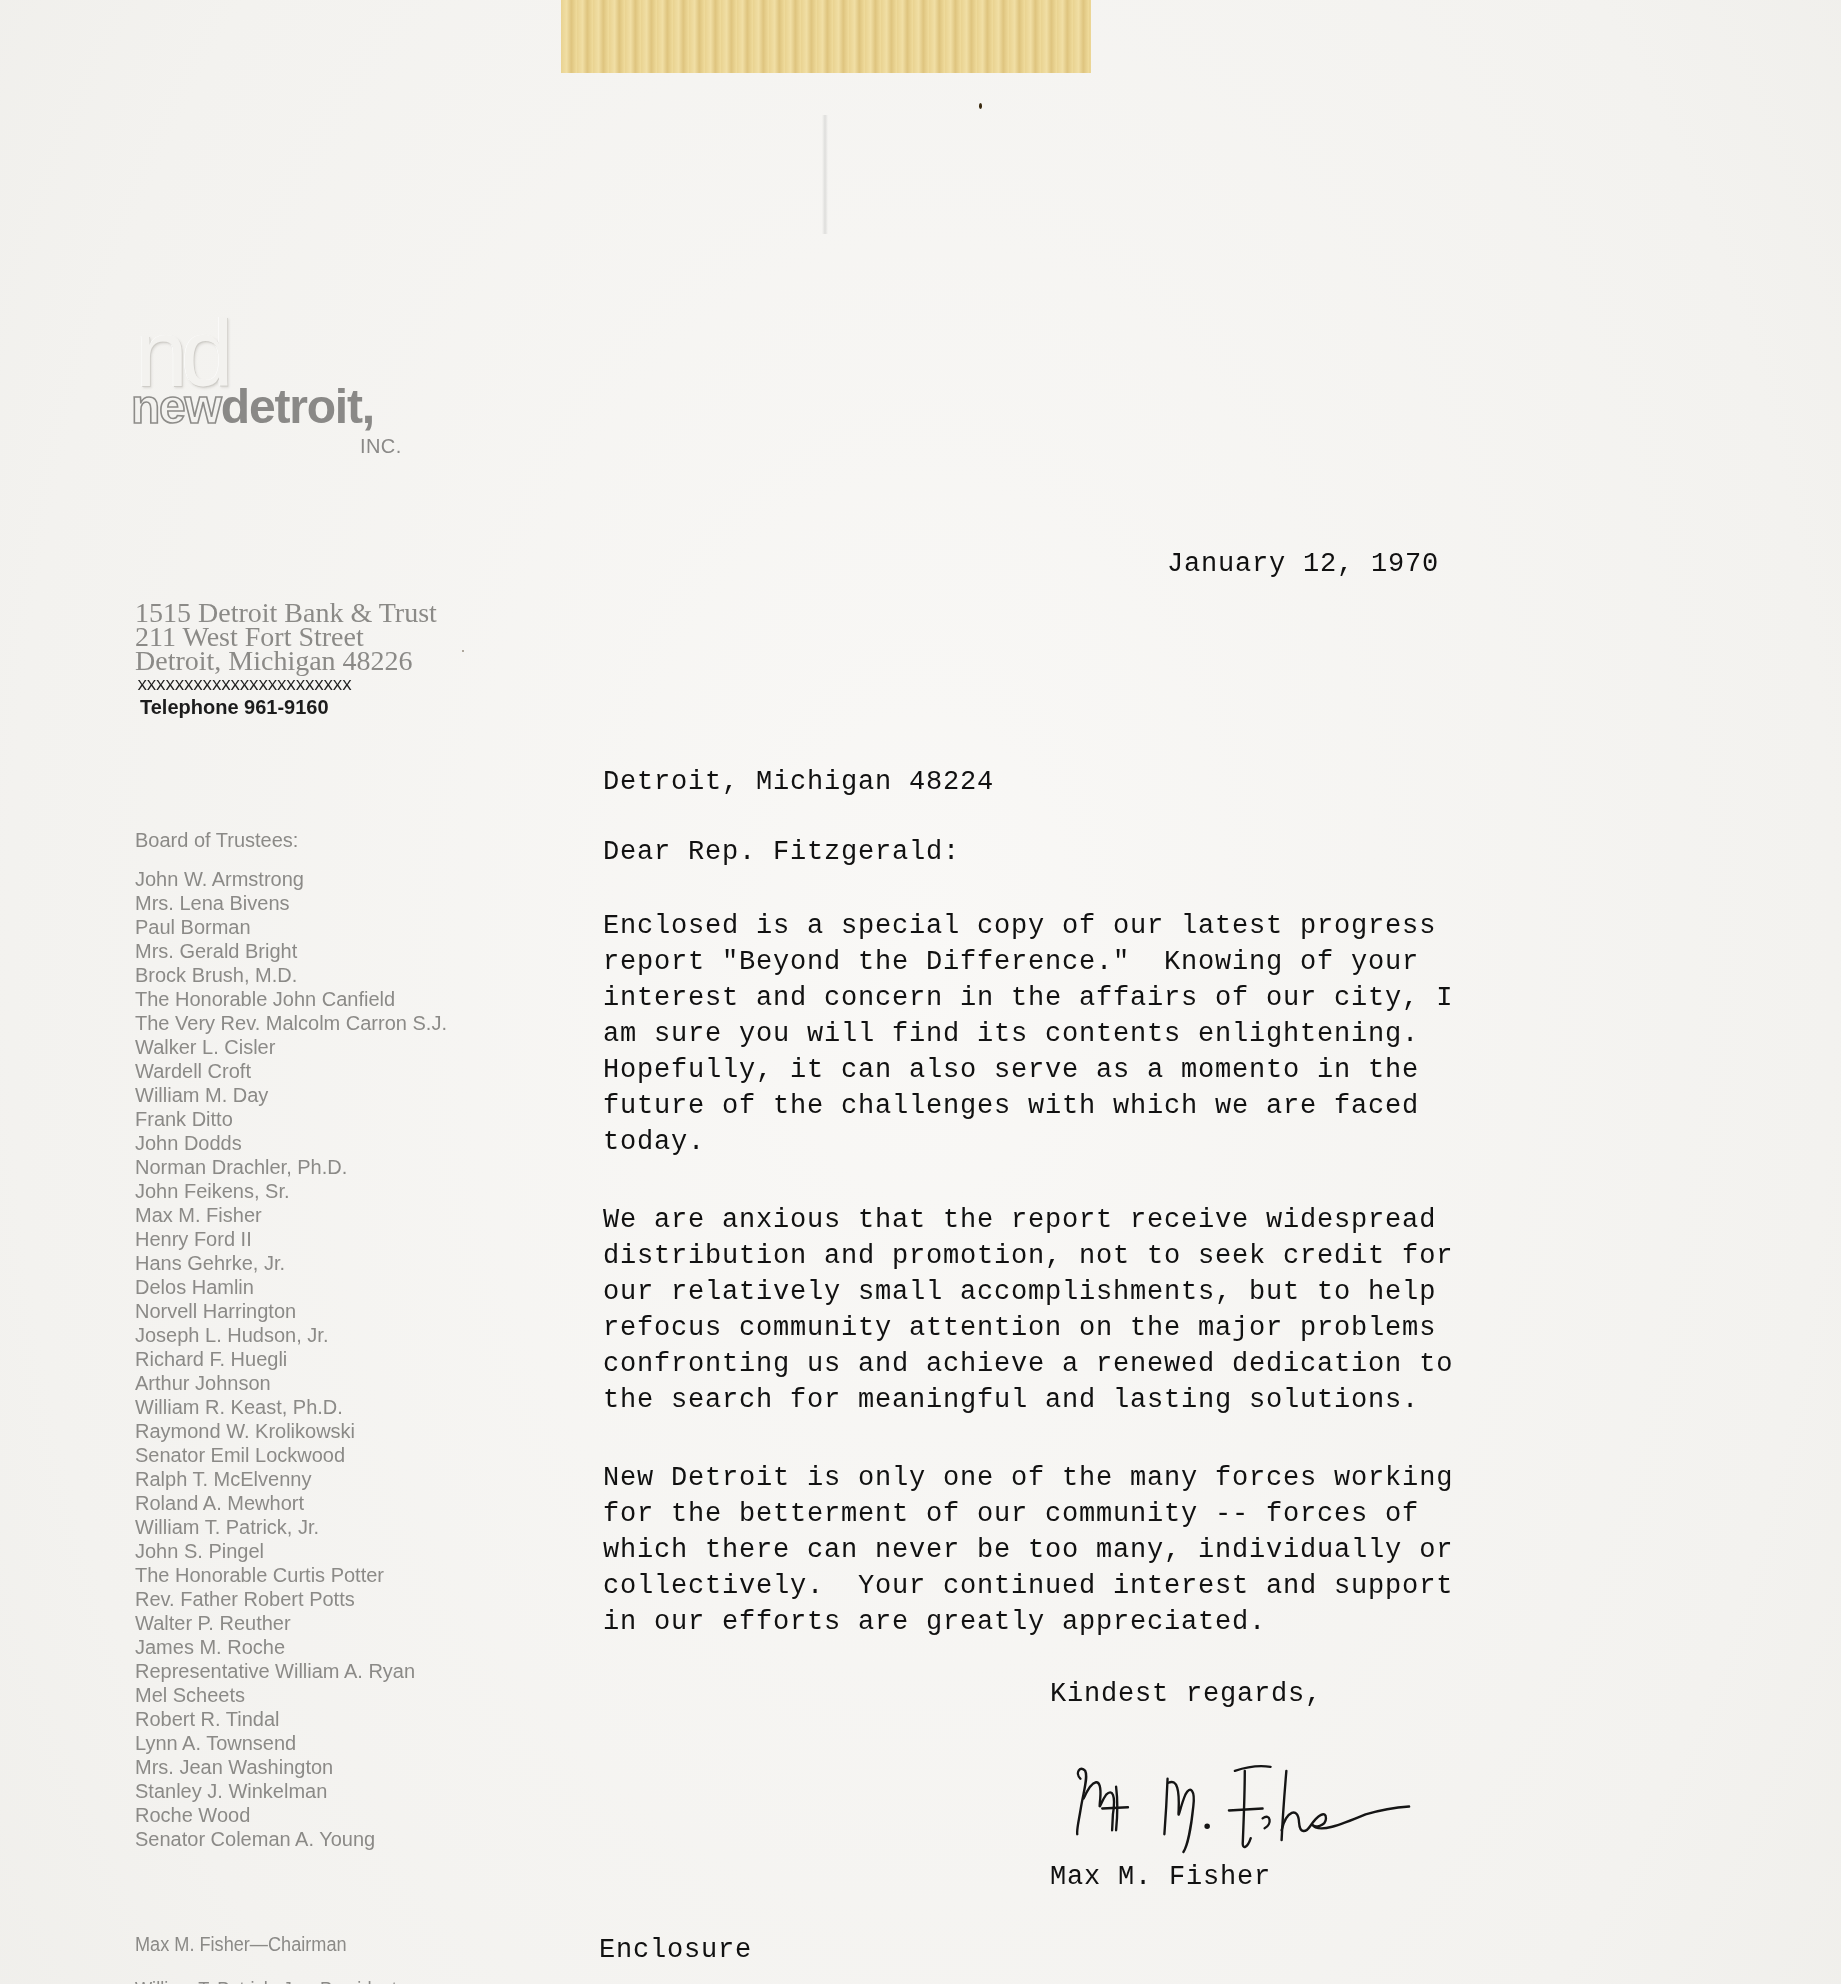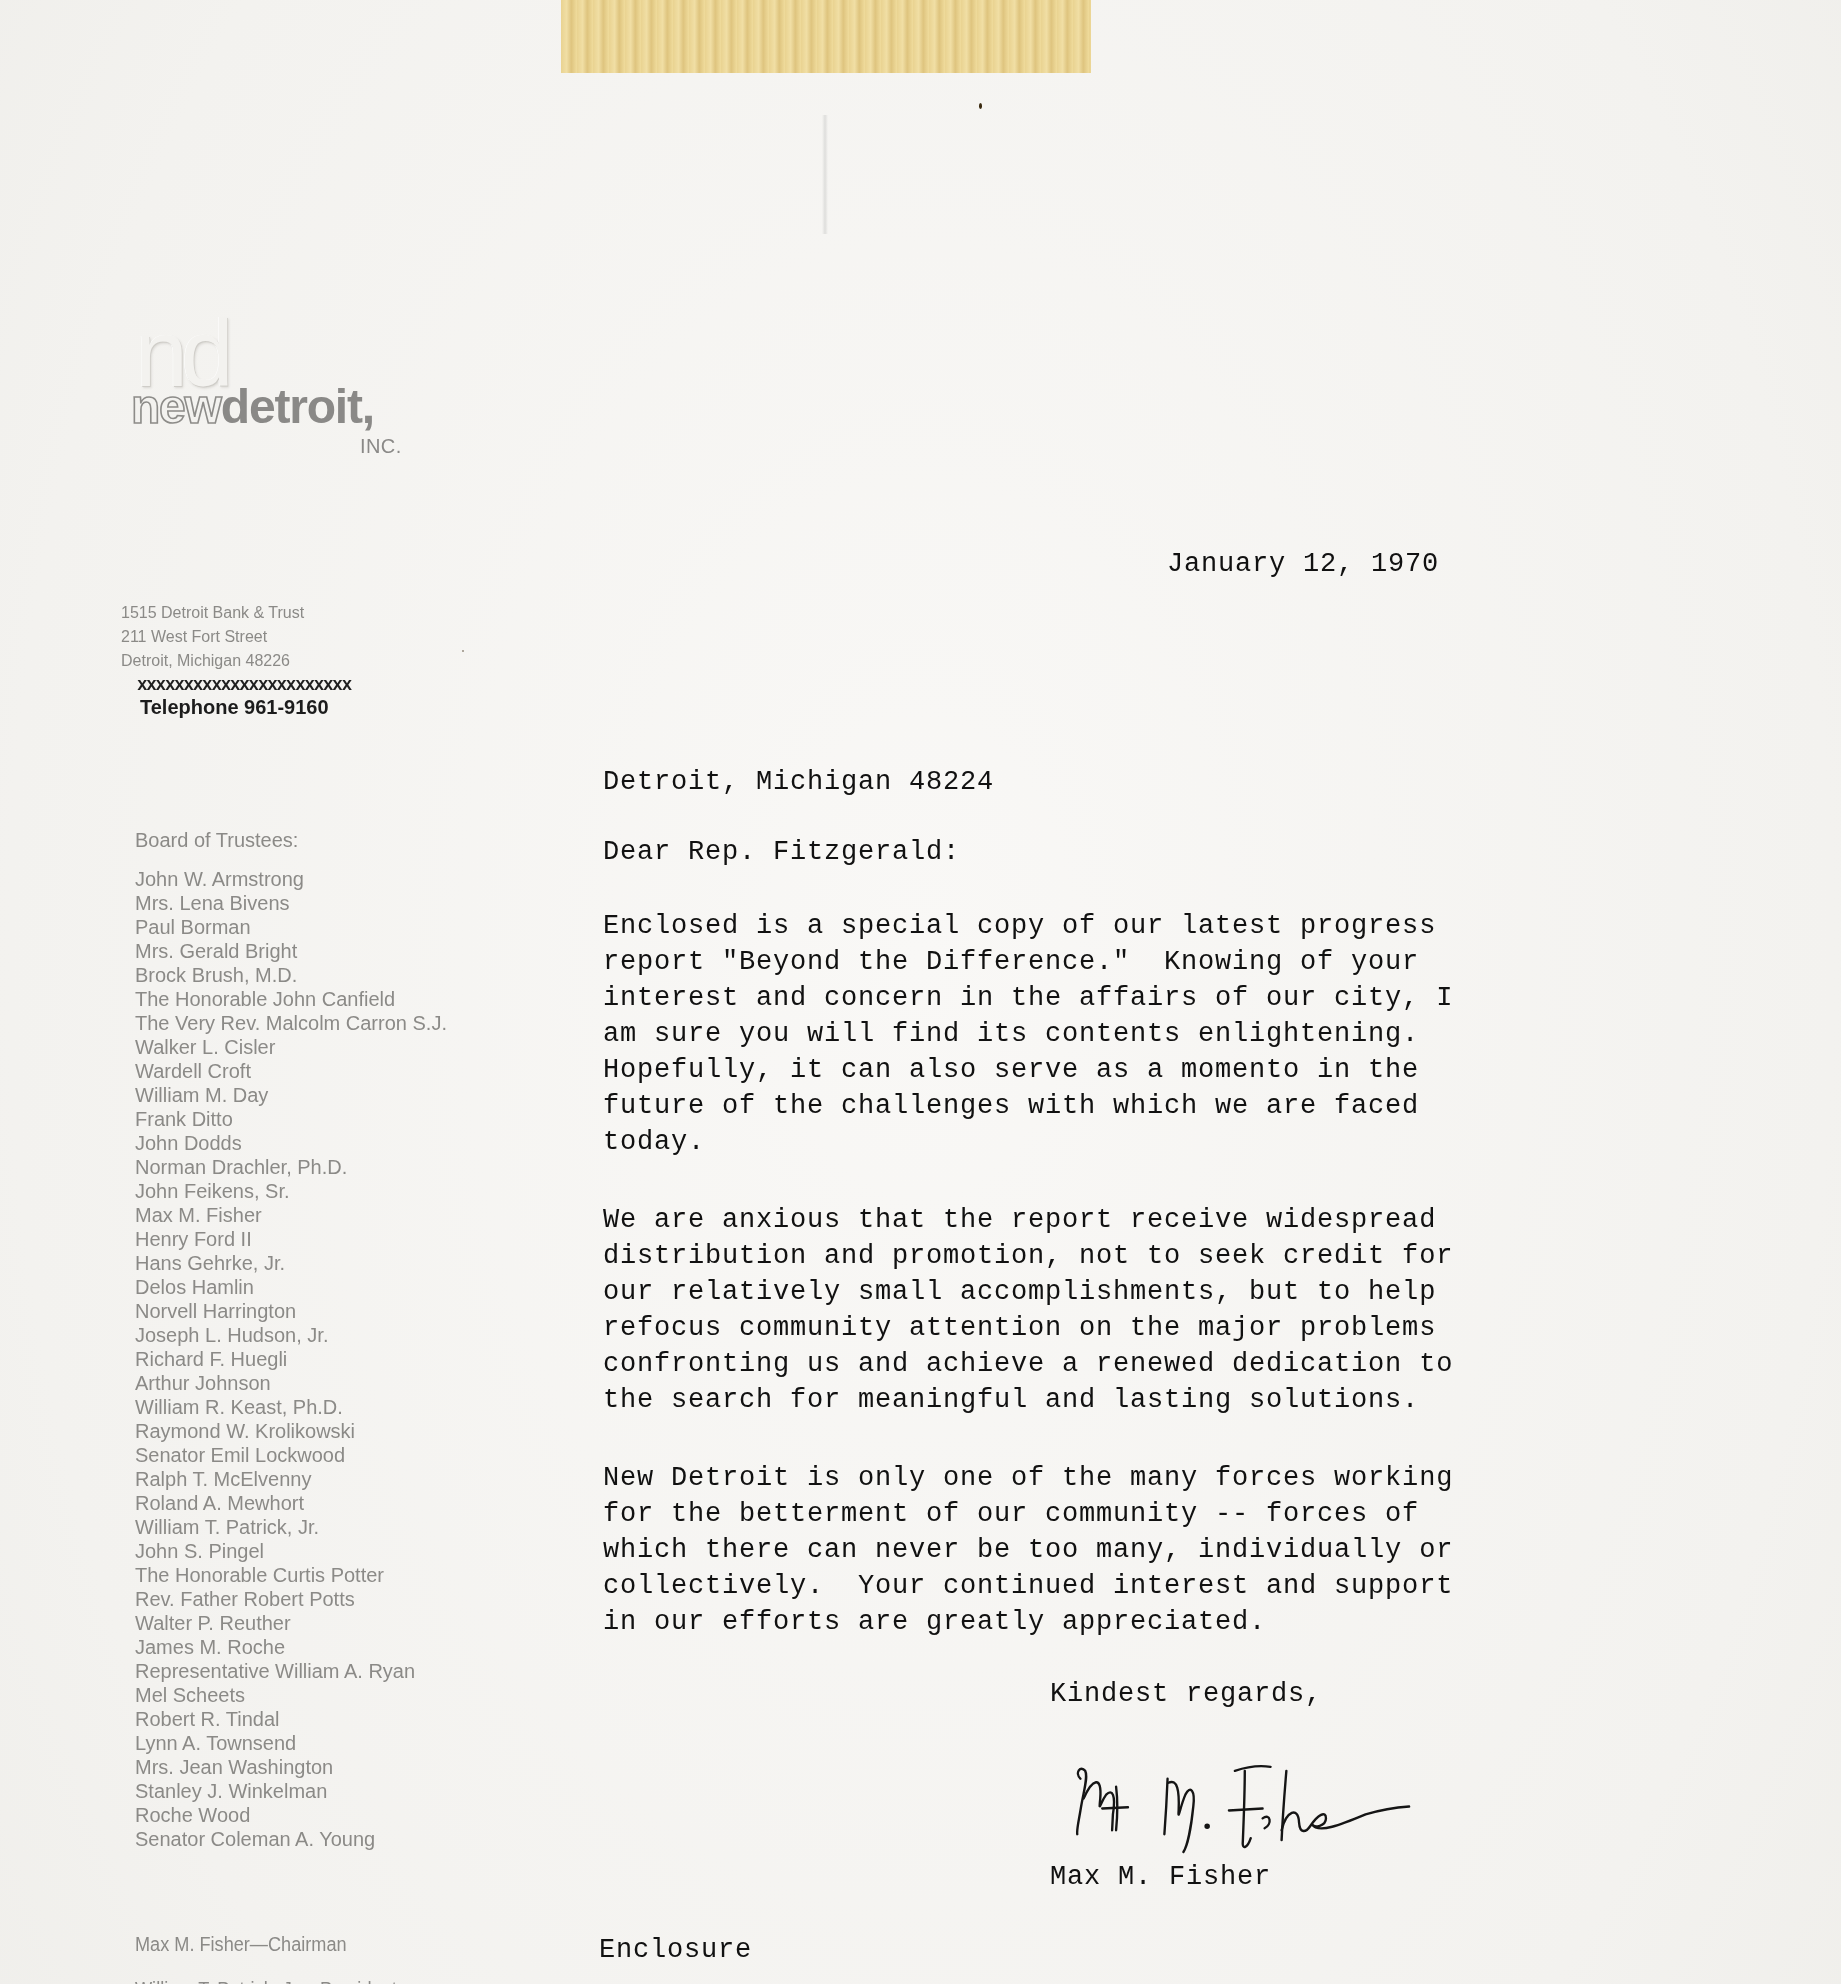--- a/index.html
+++ b/index.html
@@ -43,28 +43,28 @@
     font-weight: 700;
   }
   .logo-detroit { color: #8a8987; }
   .logo-inc {
     position: absolute; left: 360px; top: 435px;
     font-size: 20px; color: #8a8987; letter-spacing: 0.4px;
   }
 
   
   .lh {
-    position: absolute; left: 121px;
-    font-size: 16px; color: #8b8a87; white-space: nowrap; line-height: 24px;
+    position: absolute; left: 135px;
+    font-size: 28px; color: #8b8a87; white-space: nowrap; line-height: 24px; font-family: Liberation Serif, serif;
   }
   .address { top: 601px; }
   .strike {
     position: absolute; left: 137px; top: 675px;
     font-family: "Liberation Mono", monospace; font-size: 17.5px; color: #1f1f1f;
-    letter-spacing: -1.2px; font-weight: 700; white-space: nowrap;
+    letter-spacing: -1.2px; font-weight: 400; white-space: nowrap;
   }
   .phone {
     position: absolute; left: 140px; top: 696px;
     font-size: 20px; color: #1c1c1c; font-weight: 700; white-space: nowrap;
   }
   .board-title { position: absolute; left: 135px; top: 829px; font-size: 20px; color: #8b8a87; }
   .board-list {
     position: absolute; left: 135px; top: 867px; margin: 0; padding: 0; list-style: none;
     font-size: 20px; line-height: 24px; color: #8b8a87; white-space: nowrap;
   }

